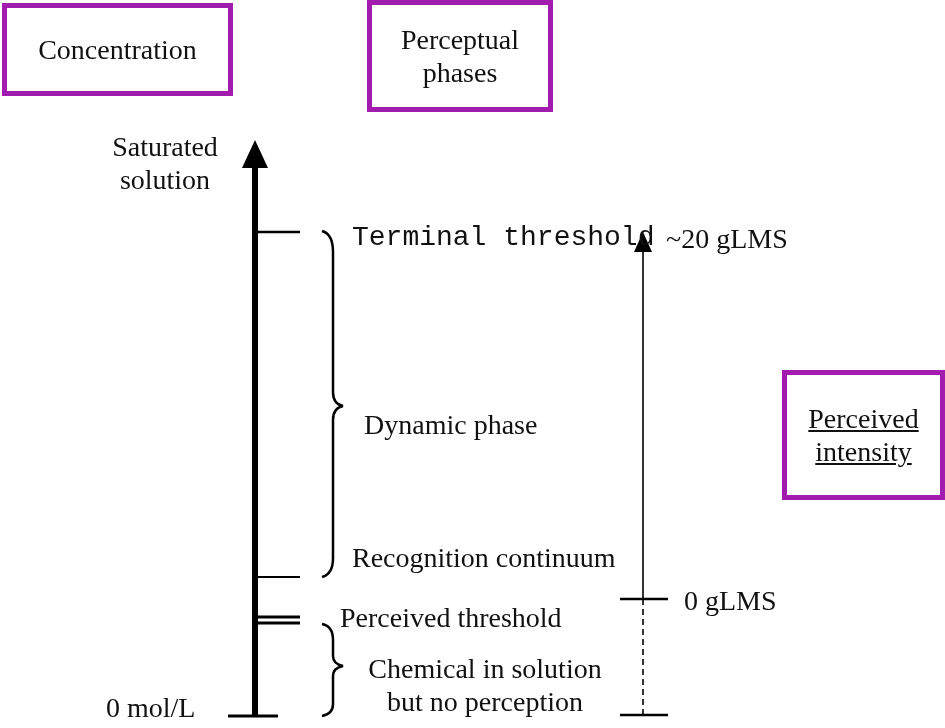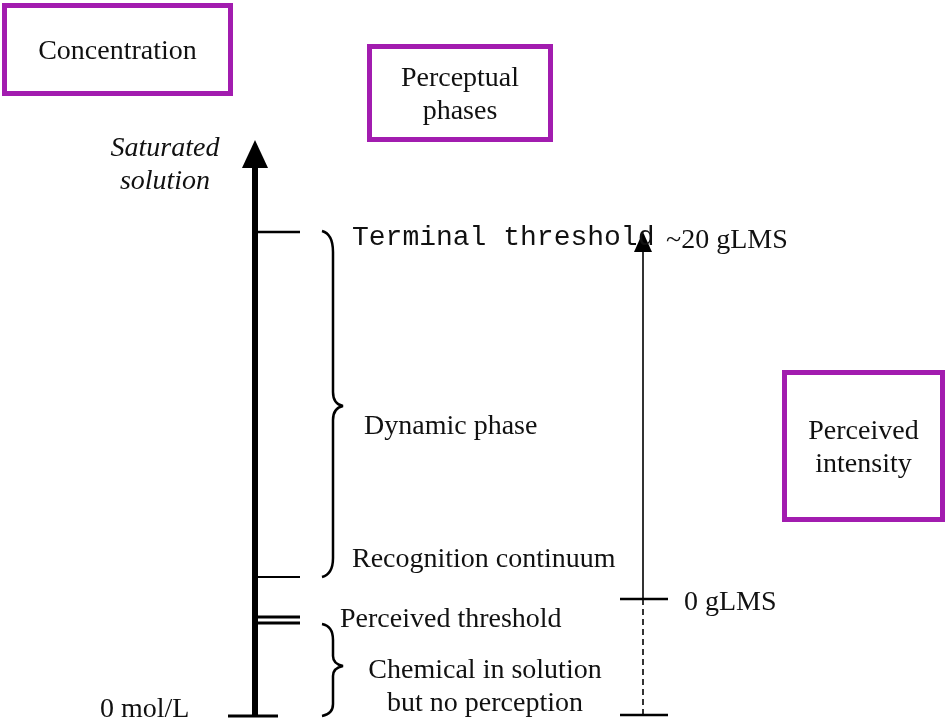--- a/index.html
+++ b/index.html
@@ -14,28 +14,28 @@
 </style>
 </head>
 <body>
 
 <div class="box" style="left:2px; top:3px; width:231px; height:93px;">
   <div>
     <div>Concentration</div>
   </div>
 </div>
 
-<div class="box" style="left:367px; top:0px; width:186px; height:98px;margin-top:44px;">
+<div class="box" style="left:367px; top:0px; width:186px; height:112px;">
   <div>
     <div>Perceptual</div>
     <div>phases</div>
   </div>
 </div>
 
-<div class="box" style="left:782px; top:370px; width:163px; height:152px;">
+<div class="box" style="left:782px; top:370px; width:163px; height:130px;text-decoration:underline;">
   <div>
     <div>Perceived</div>
     <div>intensity</div>
   </div>
 </div>
 
 <svg id="diagram" width="945" height="728" viewBox="0 0 945 728">
 
   <line x1="255" y1="160" x2="255" y2="716" stroke="#000" stroke-width="6"></line>
   <polygon points="255,140 242,168 268,168" fill="#000"></polygon>
@@ -49,26 +49,26 @@
 
   <path d="M322,624 Q333,626 333,640 L333,656 Q333,664 343,666 Q333,668 333,676 L333,704 Q333,714 322,716" fill="none" stroke="#000" stroke-width="2.5"></path>
 
   <line x1="643" y1="250" x2="643" y2="599" stroke="#333" stroke-width="2"></line>
   <polygon points="643,232 634,252 652,252" fill="#000"></polygon>
   <line x1="643" y1="599" x2="643" y2="714" stroke="#333" stroke-width="2" stroke-dasharray="6,4"></line>
   <line x1="620" y1="599" x2="668" y2="599" stroke="#000" stroke-width="2.5"></line>
   <line x1="620" y1="715" x2="668" y2="715" stroke="#000" stroke-width="2.5"></line>
 </svg>
 
-<div class="lbl ctr" style="left:100px; top:130px; width:130px;font-style:italic;">
+<div class="lbl ctr" style="left:100px; top:130px; width:130px;">
   <div>Saturated</div>
   <div>solution</div>
 </div>
 
-<div class="lbl" style="left:100px; top:691px;">0 mol/L</div>
+<div class="lbl" style="left:106px; top:691px;">0 mol/L</div>
 
 <div class="lbl" style="left:352px; top:221px;font-family:Liberation Mono, monospace;">Terminal threshold</div>
 <div class="lbl" style="left:364px; top:408px;">Dynamic phase</div>
 <div class="lbl" style="left:352px; top:541px;">Recognition continuum</div>
 <div class="lbl" style="left:340px; top:601px;">Perceived threshold</div>
 
 <div class="lbl ctr" style="left:340px; top:652px; width:290px;">
   <div>Chemical in solution</div>
   <div>but no perception</div>
 </div>

